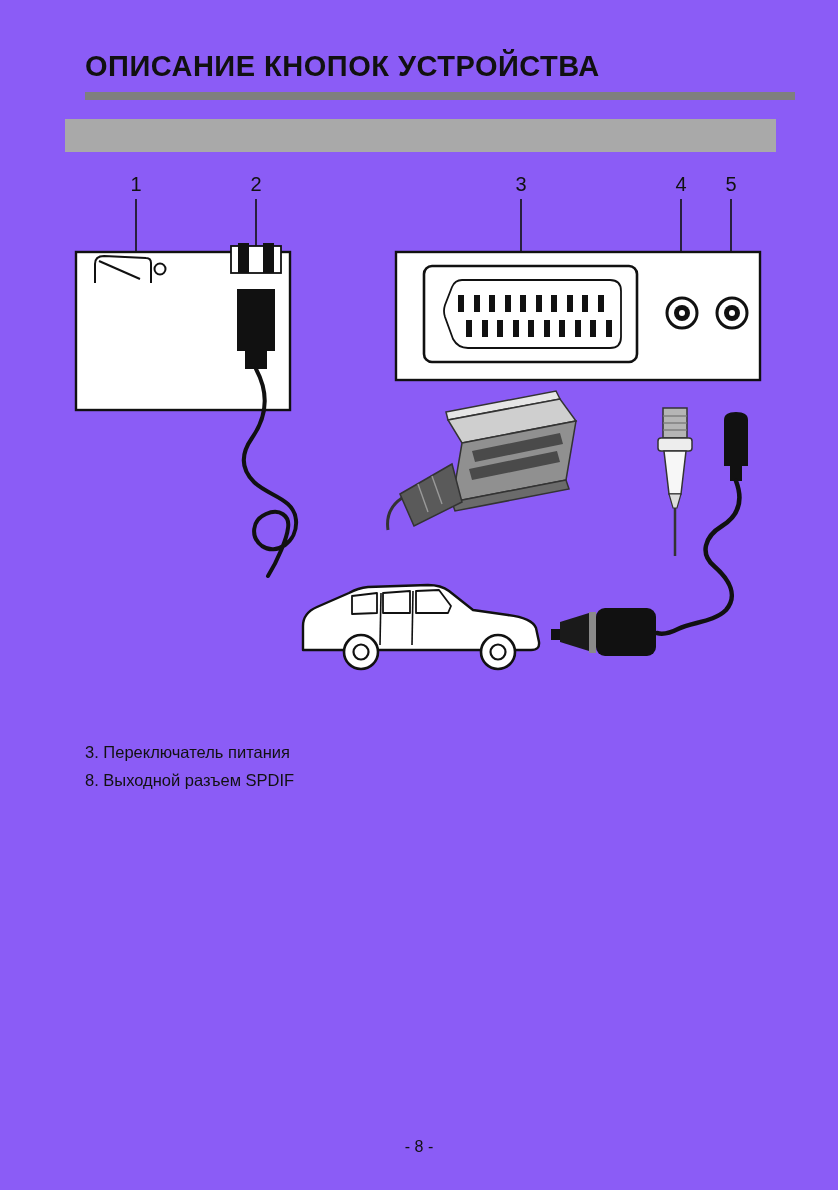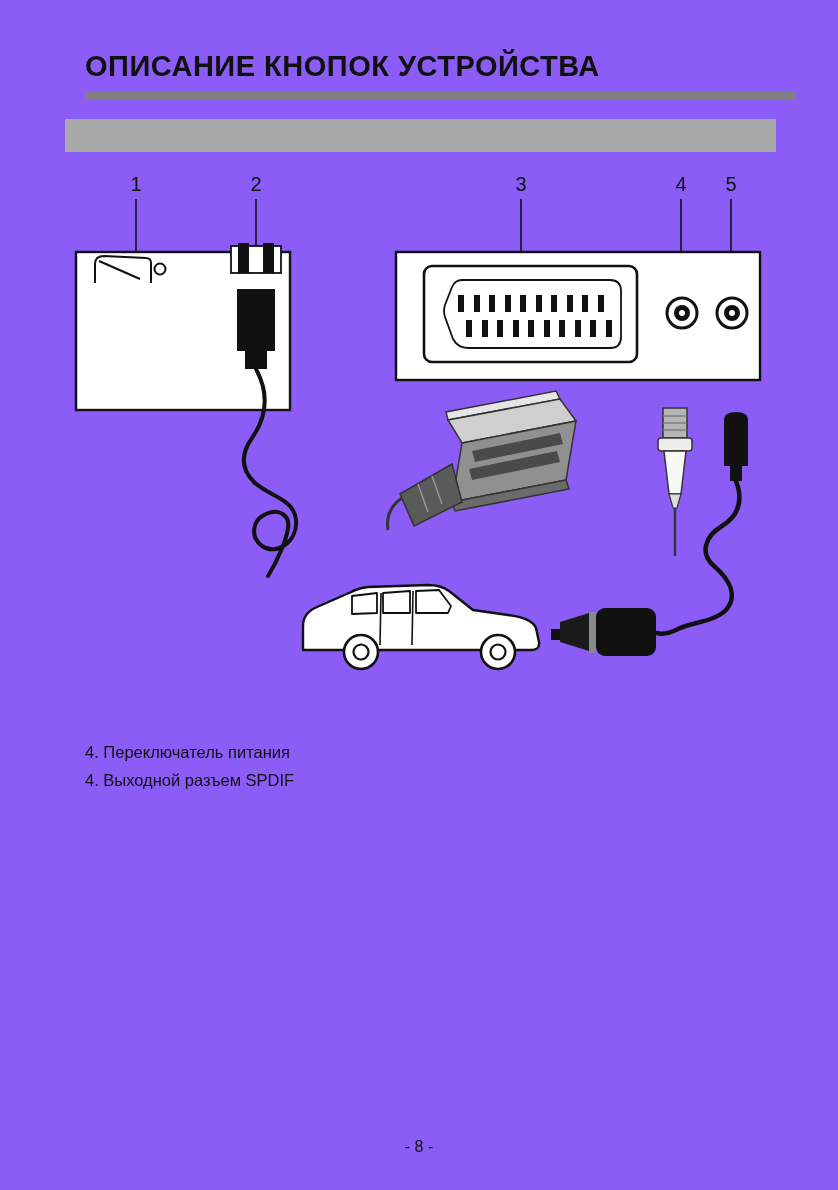--- a/index.html
+++ b/index.html
@@ -177,19 +177,19 @@
 
     <g>
       <rect x="551" y="629" width="9" height="11" fill="#111"></rect>
       <polygon points="560,622 589,613 589,651 560,642" fill="#1a1a1a"></polygon>
       <rect x="589" y="612" width="7" height="41" fill="#8a8a8a"></rect>
       <rect x="596" y="608" width="60" height="48" rx="9" fill="#111"></rect>
     </g>
   </svg>
 
   <div class="descriptions">
-    <div class="desc-item">4. Переключатель питания</div>
-    <div class="desc-item">4. Выходной разъем SPDIF</div>
+    <div class="desc-item">3. Переключатель питания</div>
+    <div class="desc-item">8. Выходной разъем SPDIF</div>
   </div>
 
   <div class="page-number">- 8 -</div>
 
 </div>
 
 </body></html>

